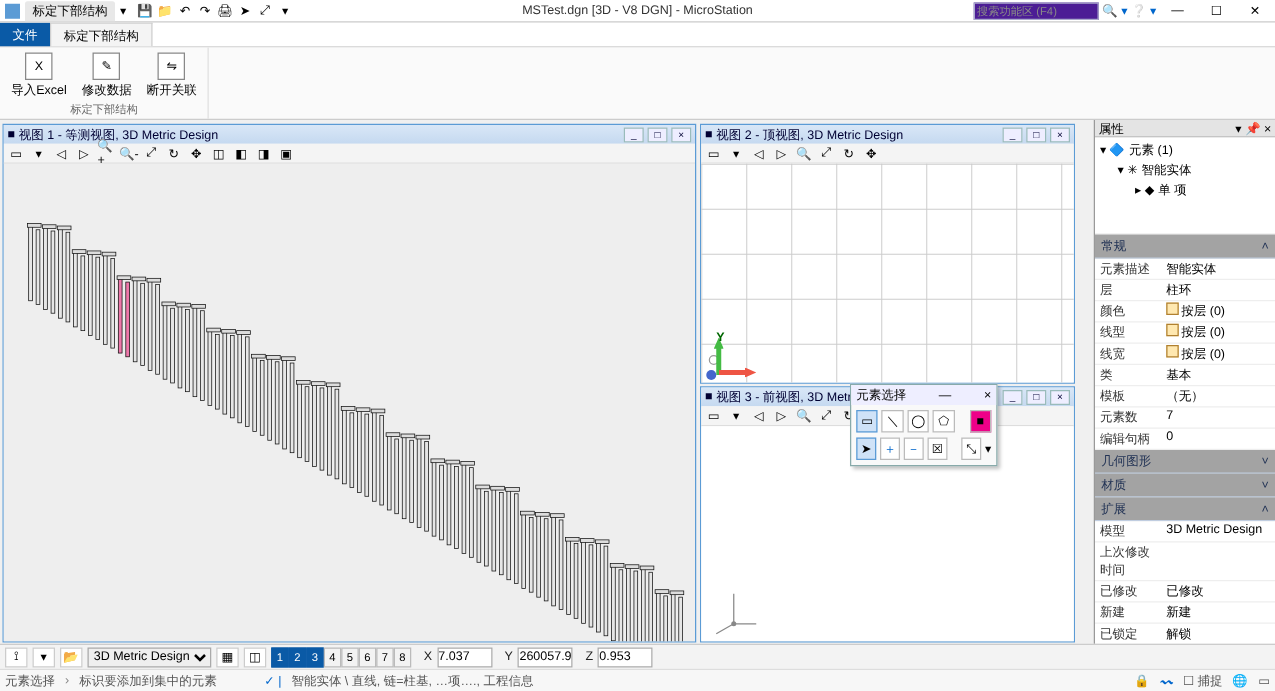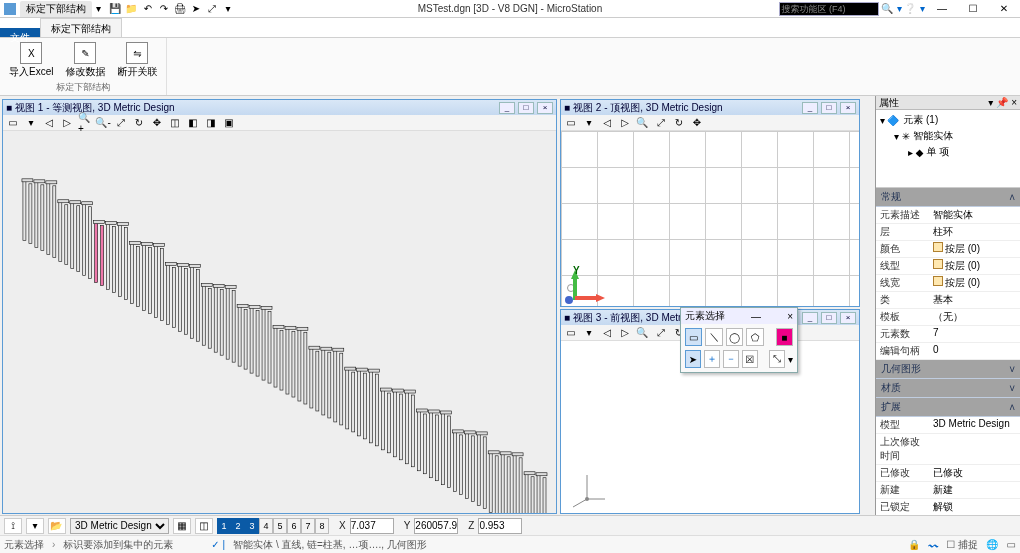--- a/index.html
+++ b/index.html
@@ -5,26 +5,26 @@
   * { box-sizing: border-box; margin: 0; padding: 0; font-family: "Microsoft YaHei", Tahoma, sans-serif; font-size: 10px; }
   body { width: 1020px; height: 553px; background: #f0f0f0; overflow: hidden; position: relative; }
   .titlebar { height: 18px; background: #fff; display: flex; align-items: center; border-bottom: 1px solid #ccc; position: relative; }
   .titlebar .tb-left { display: flex; align-items: center; gap: 4px; padding: 0 4px; }
   .titlebar .tb-icon { width: 12px; height: 12px; background: #5b9bd5; display: inline-block; }
   .titlebar .tb-tab { background: #e8e8e8; padding: 1px 6px; border-radius: 2px 2px 0 0; }
   .titlebar .qat { display: flex; gap: 2px; padding-left: 4px; }
   .titlebar .qat span { width: 14px; height: 14px; display: inline-flex; align-items: center; justify-content: center; }
   .titlebar .title-center { position: absolute; left: 50%; transform: translateX(-50%); color: #333; text-align: center; }
   .titlebar .tb-right { margin-left: auto; display: flex; align-items: center; gap: 3px; padding-right: 2px; }
-  .titlebar .search-box { width: 100px; height: 14px; border: 1px solid #aac; background: #000000; font-size: 9px; padding: 0 2px; color: #888; }
+  .titlebar .search-box { width: 100px; height: 14px; border: 1px solid #aac; background: #4c1d95; font-size: 9px; padding: 0 2px; color: #888; }
   .win-btn { width: 28px; height: 16px; display: inline-flex; align-items: center; justify-content: center; }
   .win-btn.close { }
   .menubar { height: 20px; background: #fff; display: flex; align-items: stretch; border-bottom: 1px solid #d0d0d0; }
   .menubar .menu-tab { padding: 3px 10px; }
-  .menubar .menu-tab.active-blue { background: #0a5aa6; color: #fff; margin-top: 10px; }
+  .menubar .menu-tab.active-blue { background: #0a5aa6; color: #fff; }
   .menubar .menu-tab.active-gray { background: #f4f4f4; border: 1px solid #d0d0d0; border-bottom: none; }
   .ribbon { height: 58px; background: #fafafa; border-bottom: 1px solid #ccc; display: flex; }
   .ribbon .group { display: flex; flex-direction: column; align-items: center; padding: 2px 6px; border-right: 1px solid #e0e0e0; }
   .ribbon .group .big-row { display: flex; gap: 6px; }
   .ribbon .group .big-btn { display: flex; flex-direction: column; align-items: center; gap: 1px; padding: 2px 3px; cursor: pointer; }
   .ribbon .big-btn .ico { width: 22px; height: 22px; border: 1px solid #888; background: #fff; display: flex; align-items: center; justify-content: center; }
   .ribbon .group .group-label { color: #666; font-size: 9px; margin-top: auto; }
   .workspace { position: absolute; top: 97px; left: 0; right: 0; bottom: 37px; display: flex; }
   .view-win { position: absolute; border: 1px solid #5b9bd5; background: #f7f7f7; display: flex; flex-direction: column; }
   .view-title { height: 15px; background: linear-gradient(#d9e7f7,#c5d9f0); display: flex; align-items: center; gap: 3px; padding: 0 3px; font-size: 9px; color: #003; }
@@ -483,21 +483,21 @@
   <input class="coord-val" value="260057.933" style="">
   <span class="coord-label">Z</span>
   <input class="coord-val" value="0.953" style="">
 </div>
 
 <div class="status-bar2">
   <span>元素选择</span>
   <span style="color:#888;">›</span>
   <span>标识要添加到集中的元素</span>
   <span style="padding-left:30px; color:#06c;">✓ |</span>
-  <span>智能实体 \ 直线, 链=柱基, …项…., 几何图形</span>
+  <span>智能实体 \ 直线, 链=柱基, …项…., 工程信息</span>
   <div class="right">
     <span style="color:#e60;">🔒</span>
     <span style="color:#06c;">〰</span>
     <span>☐ <span>捕捉</span></span>
     <span>🌐</span>
     <span>▭</span>
   </div>
 </div>
 
 </body></html>

